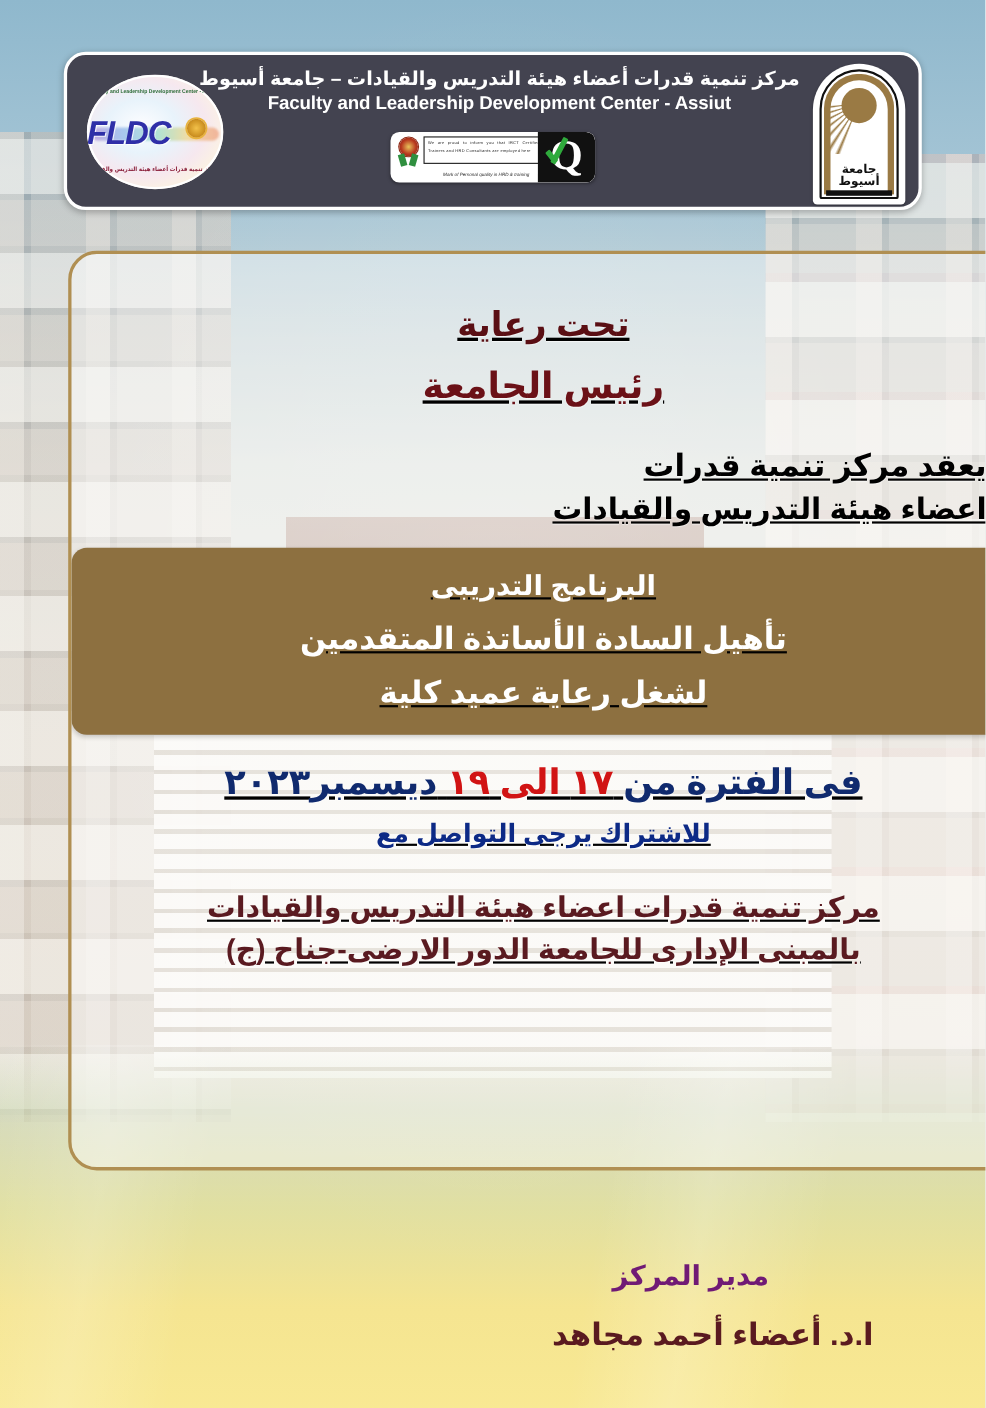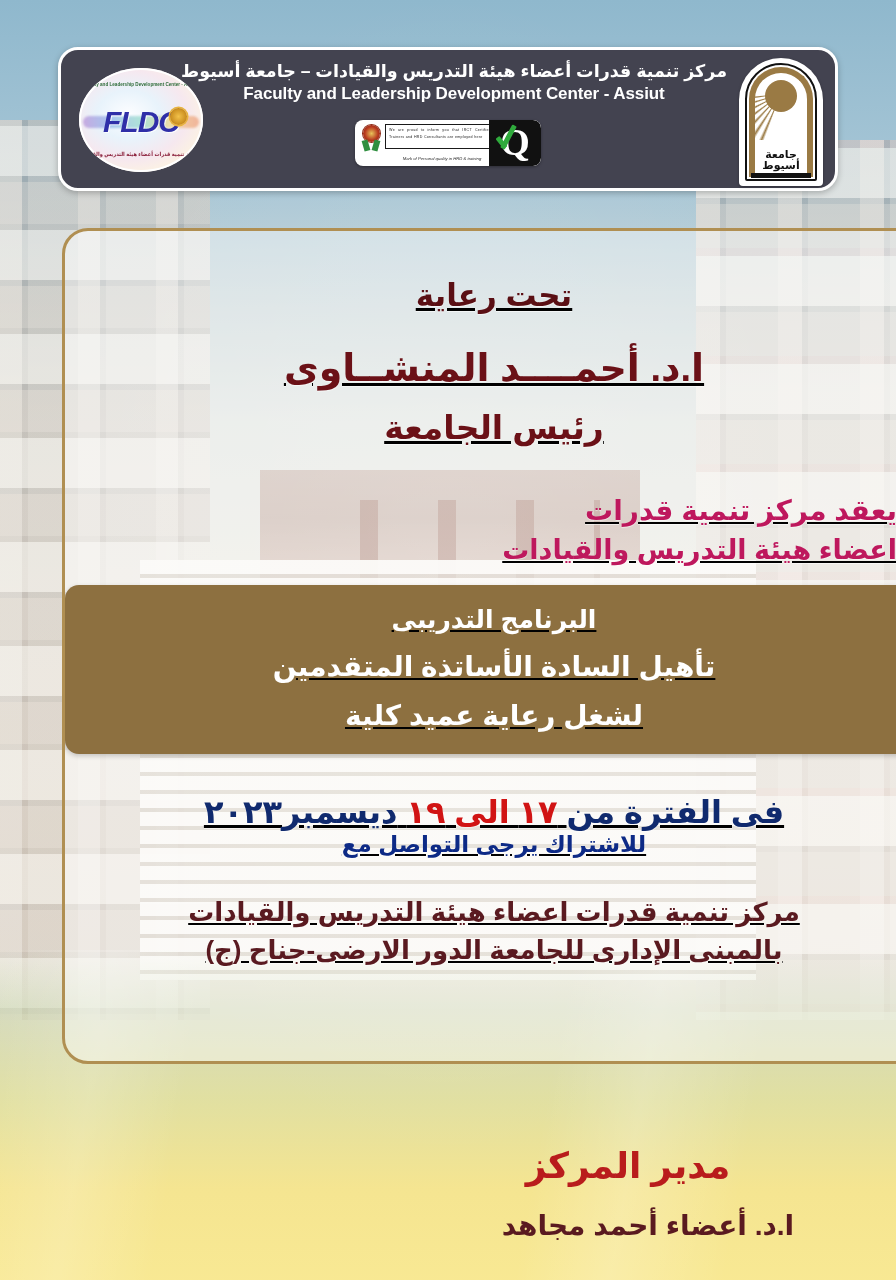--- a/index.html
+++ b/index.html
@@ -160,21 +160,21 @@
     font-size: 5px;
     font-weight: 700;
     color: #7a2d5e;
     white-space: nowrap;
     transform: scaleX(.92);
   }
   .fldc-arc-top { top: 13px; color:#2f6d3a; }
   .fldc-arc-bot { bottom: 15px; color: #8a1f3a; font-size: 5.5px; }
   .fldc-letters {
     position: absolute; left: 0; right: 0; top: 37px;
-    text-align: center;
+    text-align: left;
     font-size: 30px;
     font-weight: 700;
     font-style: italic;
     color: #2f2fa8;
     letter-spacing: -1px;
     direction: ltr;
     text-shadow: 1px 1px 0 rgba(255,255,255,.8);
   }
   .fldc-band {
     position: absolute;
@@ -380,24 +380,24 @@
     text-shadow: 0 1px 1px rgba(255,255,255,.6);
   }
   .patron-role {
     color: #6b1117;
     font-size: 33px;
     font-weight: 700;
     margin-top: 18px;
     text-shadow: 0 1px 1px rgba(255,255,255,.6);
   }
   .organizer {
-    color: #be185d;
+    color: #000000;
     font-size: 28px;
     font-weight: 700;
-    margin-top: 44px;
+    margin-top: 34px;
     line-height: 1.42;
     text-shadow: 0 1px 1px rgba(255,255,255,.55);
   }
   .organizer .l2 { font-size: 27px; letter-spacing: .5px; }
 
   
   .program-box {
     margin: 16px -26px 0 -26px;
     background: #8d7040;
     border-radius: 14px;
@@ -410,30 +410,31 @@
     font-size: 25px; font-weight: 700; letter-spacing: .5px;
   }
   .program-box .pb2 {
     font-size: 28px; font-weight: 700; margin-top: 16px; letter-spacing: .5px;
   }
   .program-box .pb3 {
     font-size: 28px; font-weight: 700; margin-top: 16px; letter-spacing: .5px;
   }
 
   .dates {
-    margin-top: 39px;
+    margin-top: 24px;
     text-align: center;
     color: #102a6e;
     font-size: 32px;
     font-weight: 700;
     white-space: nowrap;
     text-shadow: 0 1px 1px rgba(255,255,255,.5);
   }
   .dates .hi { color: #d11414; }
   .contact-cta {
+    margin-top: 14px;
     text-align: center;
     color: #0d2a86;
     font-size: 23px;
     font-weight: 700;
     text-shadow: 0 1px 1px rgba(255,255,255,.5);
   }
   .address {
     margin-top: 36px;
     text-align: center;
     color: #5a1a20;
@@ -444,22 +445,22 @@
   }
 
   
   .footer-sig {
     position: absolute;
     left: 0; right: 0;
     top: 1145px;
     text-align: center;
   }
   .sig-role {
-    color: #b91c1c;
-    font-size: 36px;
+    color: #701a75;
+    font-size: 25px;
     font-weight: 700;
     margin-left: 360px;
   }
   .sig-name {
     color: #5a1a20;
     font-size: 28px;
     font-weight: 700;
     margin-top: 22px;
     margin-left: 400px;
   }
@@ -520,21 +521,20 @@
       </div>
       <div class="au-base"></div>
     </div>
   </div>
 
   <div class="main-card">
     <div class="card-pad">
 
       <div class="line patron-small">تحت رعاية</div>
 
-      <div class="line patron-name">ا.د. أحمــــد المنشــاوى</div>
 
       <div class="line patron-role">رئيس الجامعة</div>
 
       <div class="organizer">
         <div class="l1">يعقد مركز تنمية قدرات</div>
         <div class="l2">اعضاء هيئة التدريس والقيادات</div>
       </div>
 
       <div class="program-box">
         <div class="pb1">البرنامج التدريبى</div>

